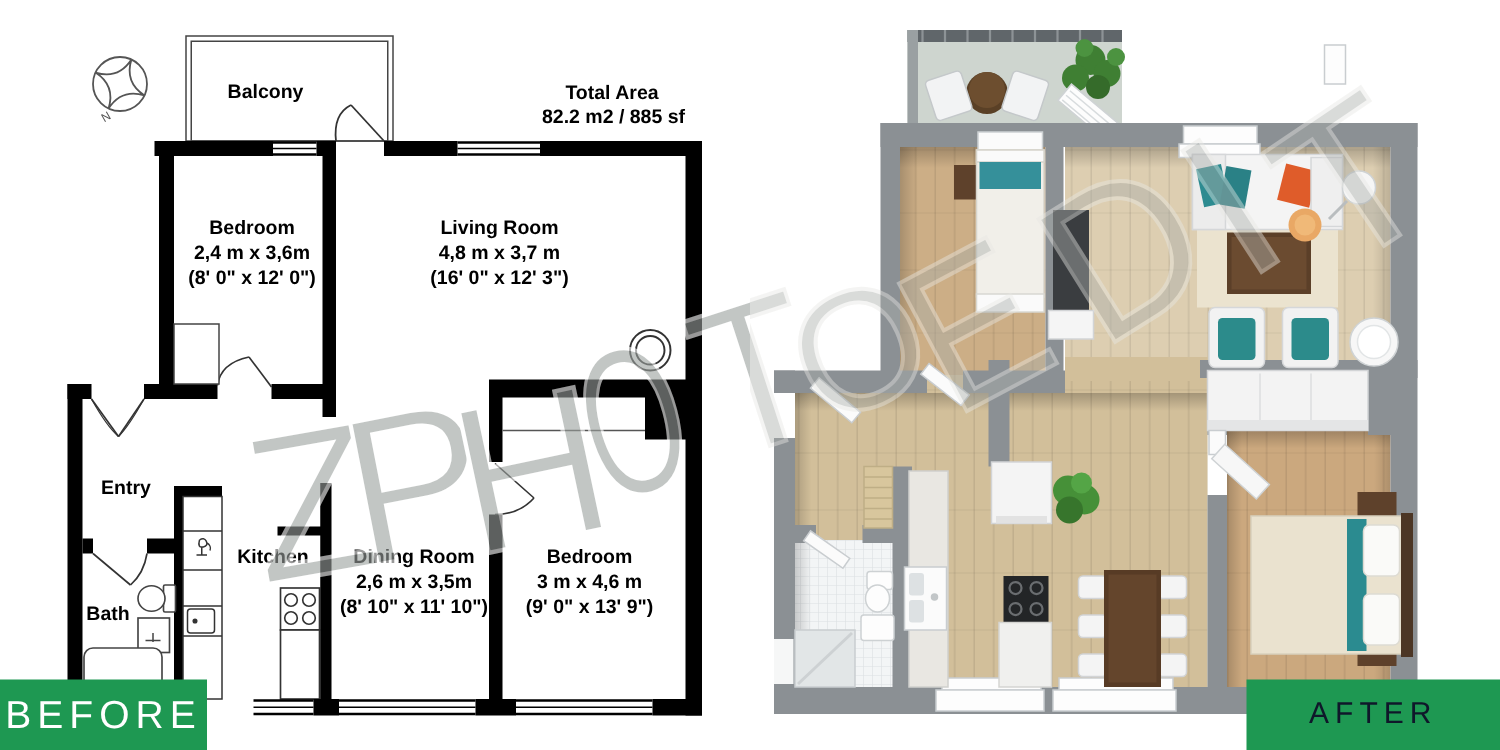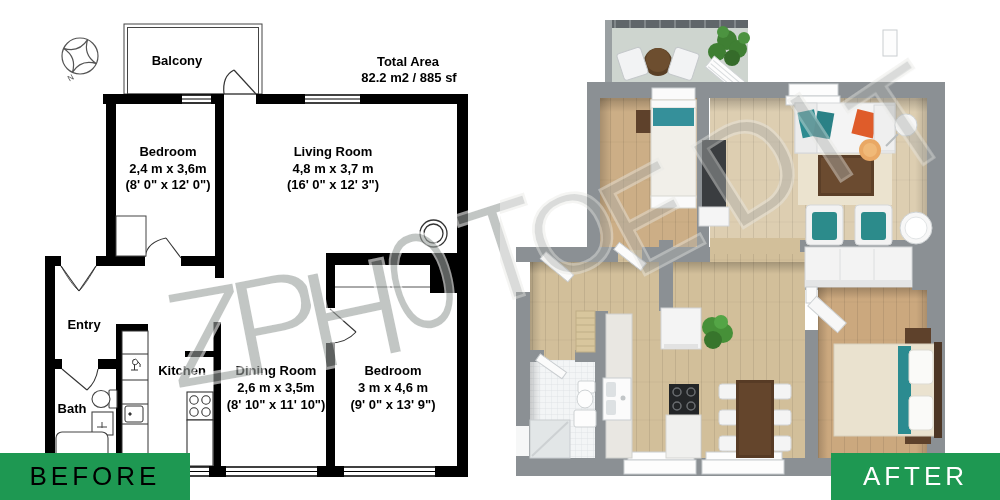--- a/index.html
+++ b/index.html
@@ -445,17 +445,17 @@
   <text transform="translate(749,167) rotate(-32) scale(0.95,1)" text-anchor="middle" dominant-baseline="central" font-size="140">D</text>
   <text transform="translate(820,137) rotate(-33) scale(1.0,1)" text-anchor="middle" dominant-baseline="central" font-size="140">I</text>
   <text transform="translate(901,120) rotate(-34) scale(1.0,1)" text-anchor="middle" dominant-baseline="central" font-size="140">T</text>
 </g>
       </defs>
 <use href="#wmg" clip-path="url(#clipL)" fill="#9ba19e" stroke="#ffffff" stroke-width="2.8" opacity="0.60"></use>
 <use href="#wmg" clip-path="url(#clipR)" fill="#aaaeab" stroke="#e8e8e4" stroke-width="2.6" opacity="0.44"></use>
 
 </svg>
 
-<div style="position:absolute;left:0;top:453px;width:190px;height:47px;background:#1e9852;color:#000000;
+<div style="position:absolute;left:0;top:453px;width:138px;height:47px;background:#1e9852;color:#ffffff;
             display:flex;align-items:center;justify-content:center;font-size:26px;letter-spacing:4px;">BEFORE</div>
-<div style="position:absolute;left:831px;top:453px;width:169px;height:47px;background:#1e9852;color:#ffffff;
-            display:flex;align-items:center;justify-content:center;font-size:26px;letter-spacing:4px;">AFTER</div>
+<div style="position:absolute;left:831px;top:453px;width:169px;height:47px;background:#1e9852;color:#0f172a;
+            display:flex;align-items:center;justify-content:center;font-size:20px;letter-spacing:4px;">AFTER</div>
 </div>
 
 </body></html>

